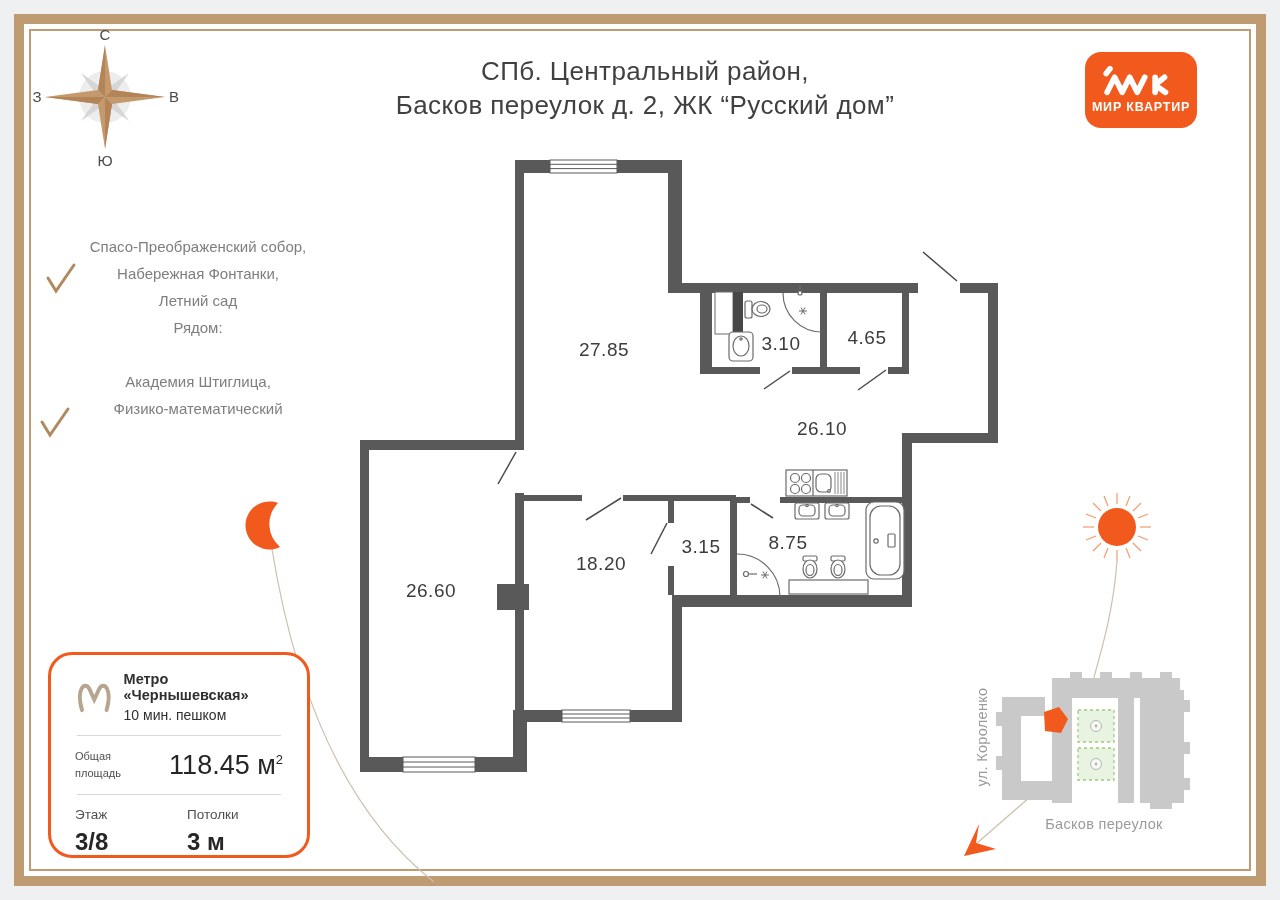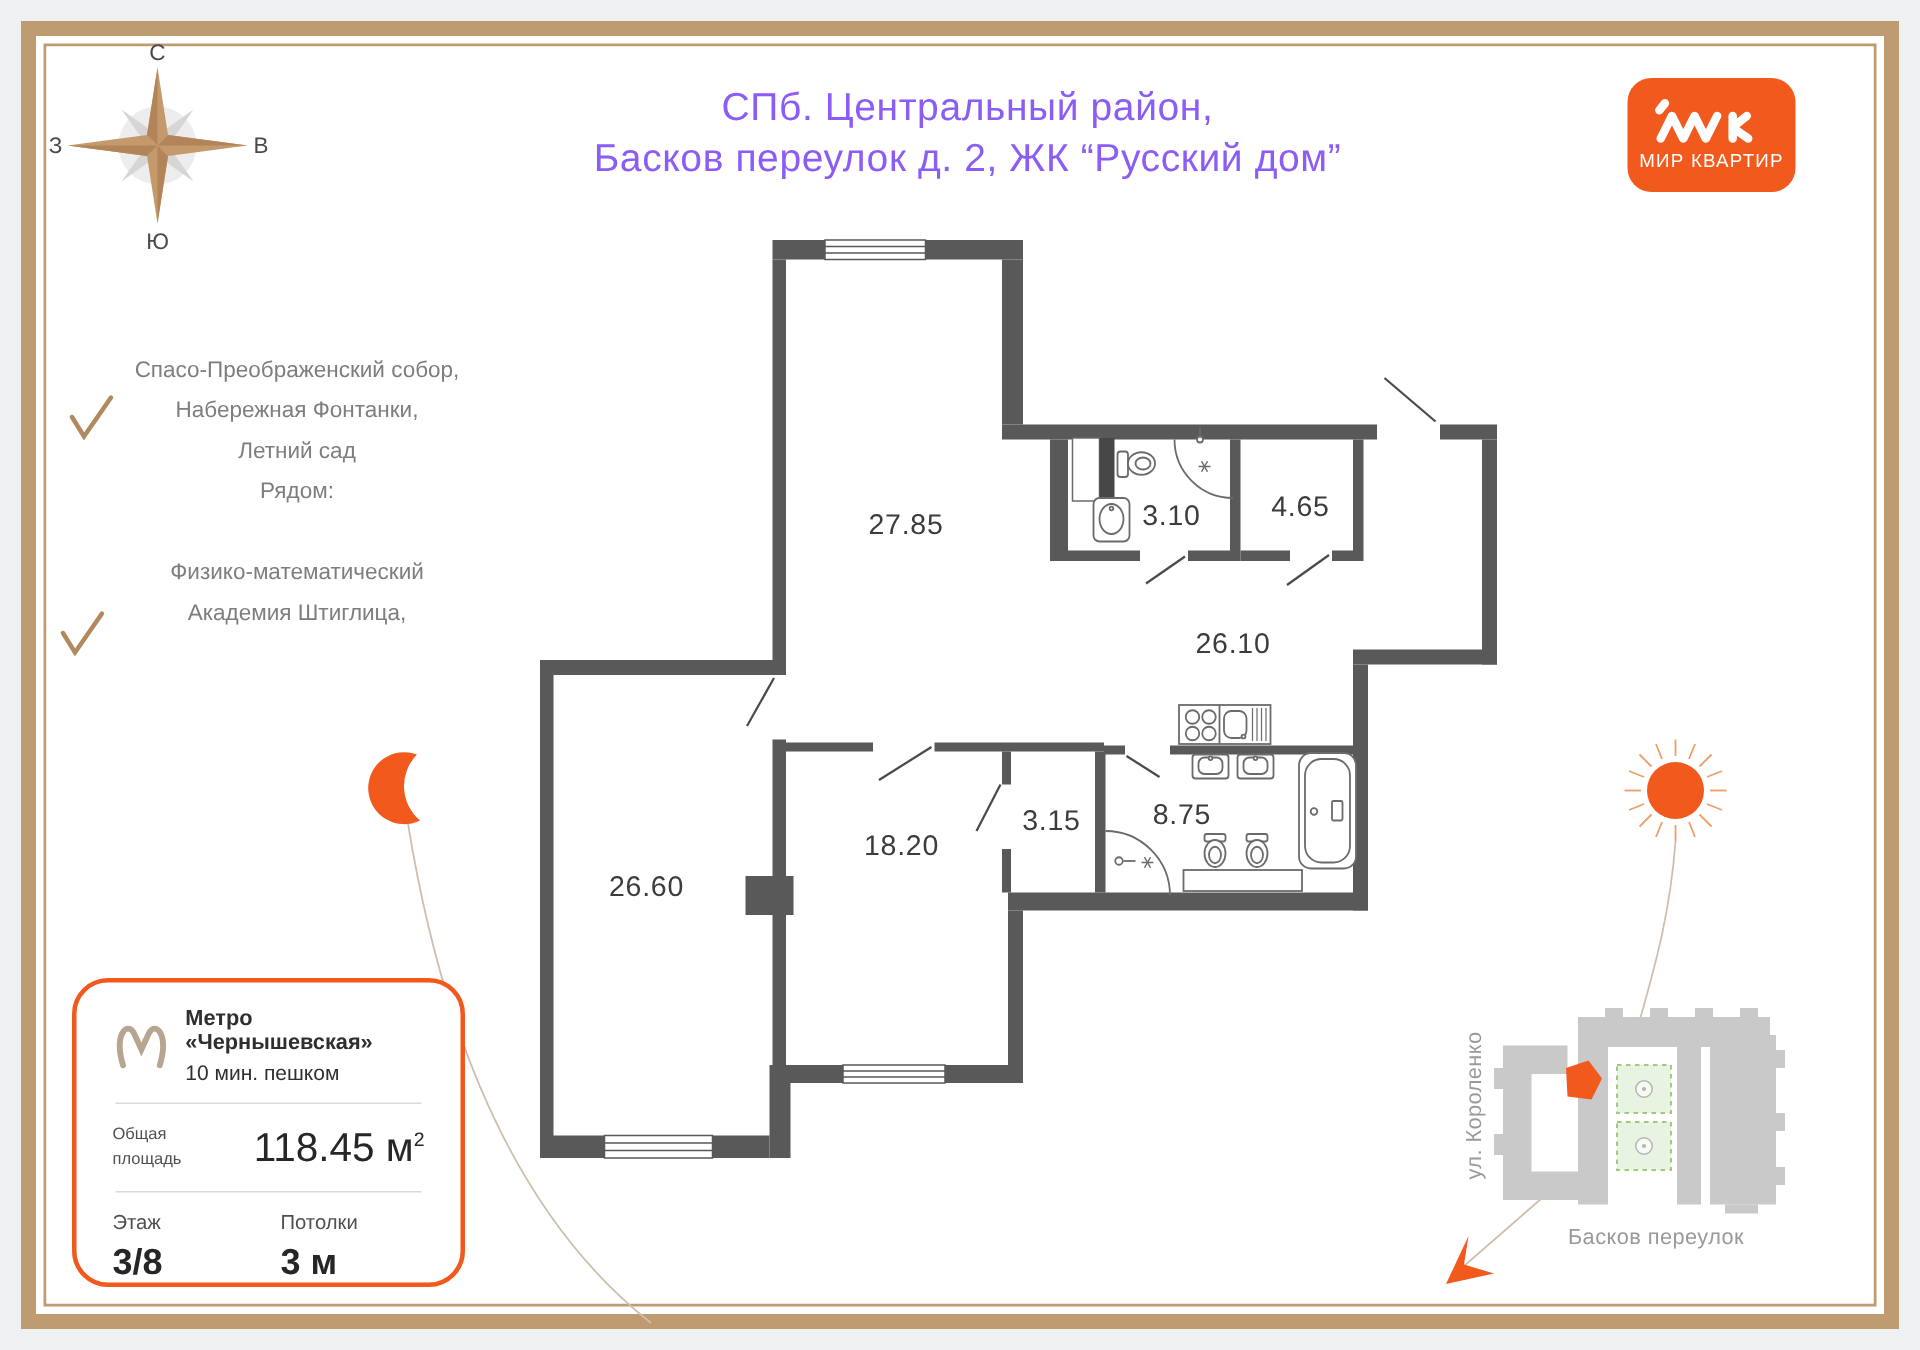--- a/index.html
+++ b/index.html
@@ -9,29 +9,29 @@
   }
   .frame-band{position:absolute;inset:14px;background:#bf9b72;}
   .frame-gap{position:absolute;inset:24px;background:#ffffff;}
   .frame-line{position:absolute;inset:29px;border:2px solid #bf9b72;background:#ffffff;}
   .content{position:absolute;inset:31px;background:#ffffff;}
 
   .plan-svg{position:absolute;left:0;top:0;width:1280px;height:900px;}
 
   .title{
     position:absolute;left:330px;top:54px;width:630px;text-align:center;
-    color:#8b5cf6;font-size:26px;line-height:34px;letter-spacing:.4px;
+    color:#404040;font-size:26px;line-height:34px;letter-spacing:.4px;
   }
 
   .logo{
     position:absolute;left:1085px;top:52px;width:112px;height:76px;
     background:#f1591d;border-radius:16px;display:flex;flex-direction:column;
     align-items:center;justify-content:center;gap:2px;
   }
-  .logo-text{color:#fff;font-size:12.5px;font-weight:normal;letter-spacing:.8px;}
+  .logo-text{color:#fff;font-size:12.5px;font-weight:bold;letter-spacing:.8px;}
 
   .nearby{
     position:absolute;left:55px;top:233px;width:286px;text-align:center;
     color:#7e7e7e;font-size:15px;line-height:27px;
   }
   .nearby .grp2{margin-top:27px;}
   .check{position:absolute;}
 
   .card{
     position:absolute;left:48px;top:652px;width:262px;height:206px;
@@ -339,22 +339,22 @@
   <path d="M 4,16 L 12,29 L 30,3" stroke="#b08a5e" stroke-width="3" fill="none" stroke-linecap="round"></path>
 </svg>
 <div class="nearby">
   <div>
     <div>Спасо-Преображенский собор,</div>
     <div>Набережная Фонтанки,</div>
     <div>Летний сад</div>
   </div>
   <div>Рядом:</div>
   <div class="grp2">
+    <div>Академия Штиглица,</div>
     <div>Физико-математический</div>
-    <div>Академия Штиглица,</div>
   </div>
 </div>
 
 <div class="card">
   <div class="metro-row">
     <svg width="42" height="42" viewBox="0 0 44 44">
       <path d="M 8,37 C 1,13 11,4 16,12 L 22,25 L 28,12 C 33,4 43,13 36,37" stroke="#b7a68f" stroke-width="4.5" fill="none" stroke-linecap="round"></path>
     </svg>
     <div class="metro-text">
       <div class="metro-name">Метро «Чернышевская»</div>

